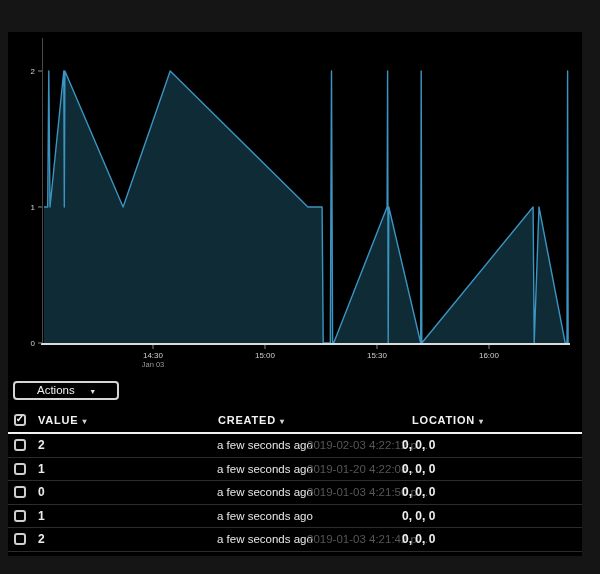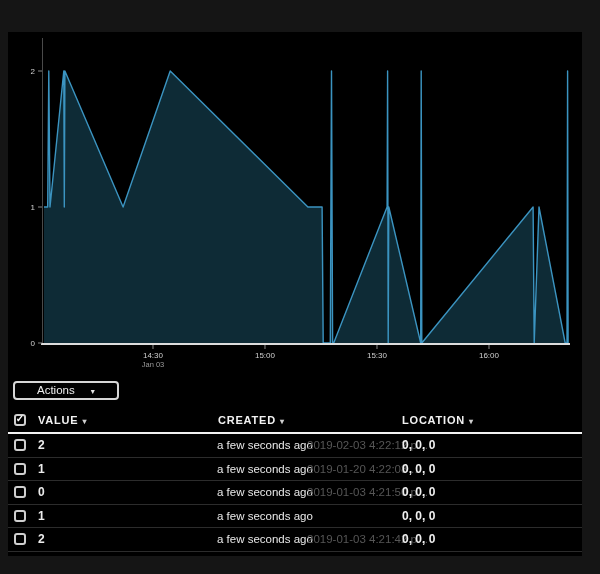--- a/index.html
+++ b/index.html
@@ -75,21 +75,21 @@
   <div class="thead">
     <span class="checkbox checked" style="top:6px;">
       <span class="tick">✓</span>
     </span>
     <span class="col-label" style="left:30px;">
       <span>VALUE</span><span class="sort-caret">▾</span>
     </span>
     <span class="col-label" style="left:210px;">
       <span>CREATED</span><span class="sort-caret">▾</span>
     </span>
-    <span class="col-label" style="left:394px;">
+    <span class="col-label" style="left:404px;">
       <span>LOCATION</span><span class="sort-caret">▾</span>
     </span>
   </div>
   <div class="hdr-line"></div>
 
   <div id="rows">
       <div class="trow">
         <span class="checkbox"></span>
         <span class="cell value">2</span>
         <span class="cell created-rel">a few seconds ago</span>

